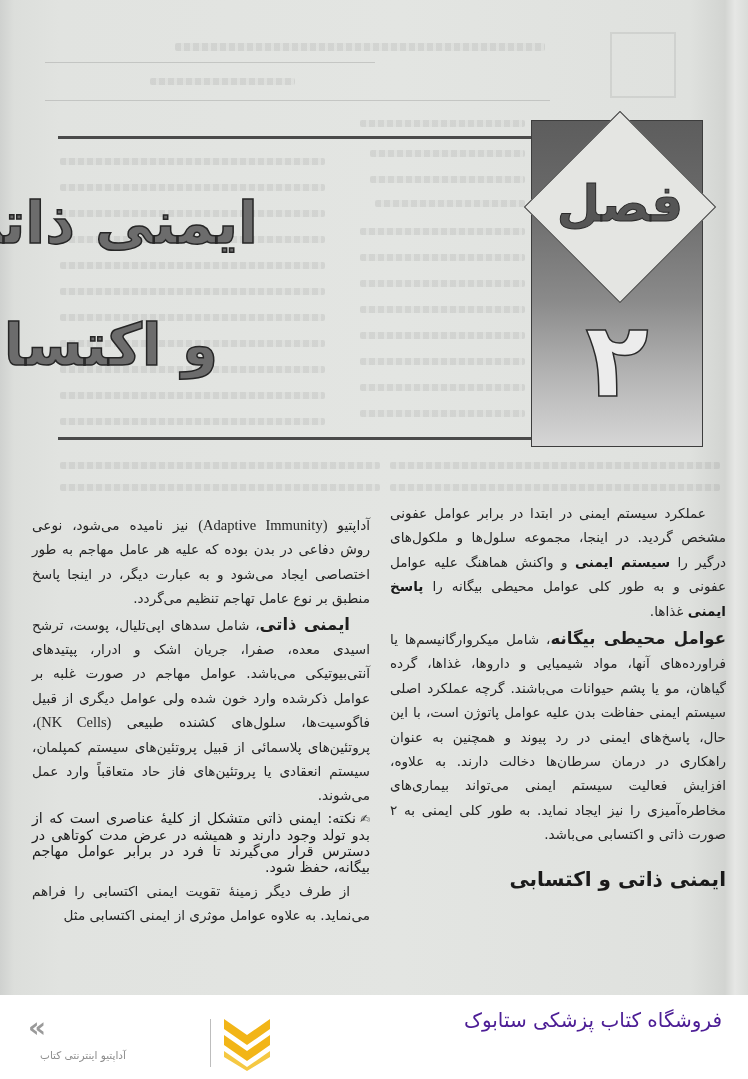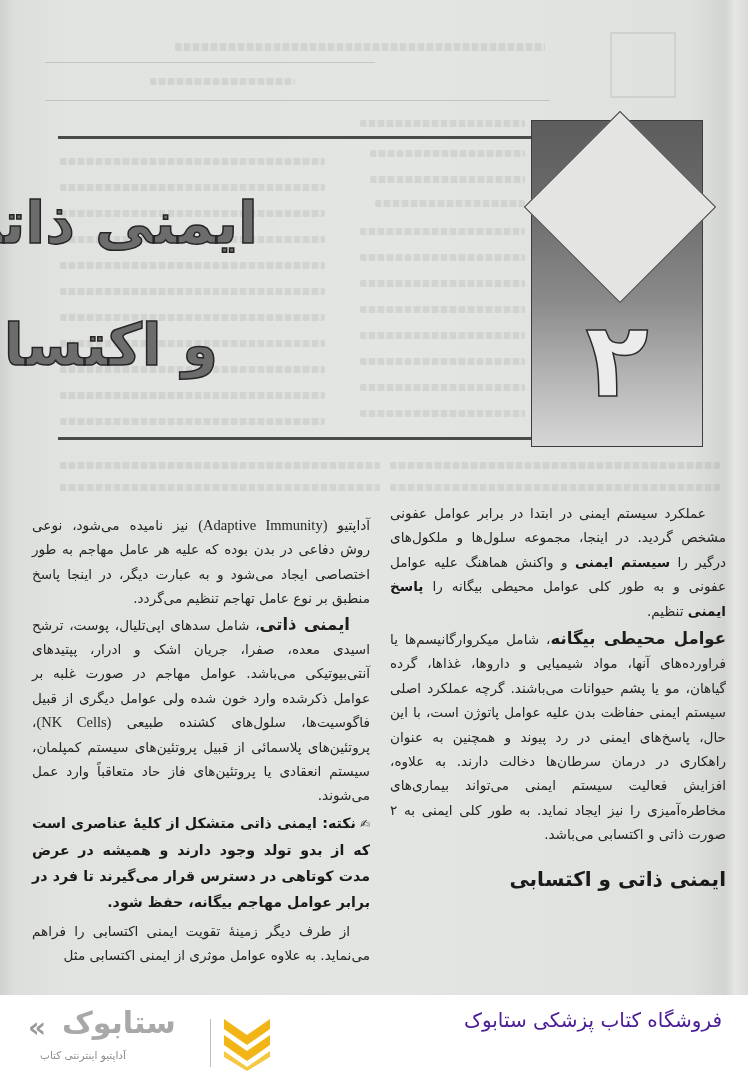--- a/index.html
+++ b/index.html
@@ -120,21 +120,21 @@
     .indent { text-indent: 20px; }
     .b { font-weight: bold; color: #1a1a1a; }
     .big-b { font-weight: bold; font-size: 16.5px; color: #1e1e1e; }
     .section-heading {
       font-weight: bold;
       font-size: 20px;
       line-height: 36px;
       color: #1a1a1a;
       margin-top: 14px !important;
     }
-    .note-para { font-weight: bold; color: #1a1a1a; font-size: 14.2px; line-height: 26px; }
+    .note-para { font-weight: normal; color: #1a1a1a; font-size: 14.2px; line-height: 16px; }
     .note-icon {
       display: inline-block;
       font-size: 12px;
       margin-left: 4px;
       color: #333;
     }
     .latin { direction: ltr; unicode-bidi: embed; font-family: "Liberation Serif", serif; font-size: 14.5px; }
 
     
     .footer {
@@ -241,44 +241,44 @@
   <div class="bleed-text" style="left:390px;top:462px;width:330px;"></div>
   <div class="bleed-text" style="left:390px;top:484px;width:330px;"></div>
   <div class="bleed-text" style="left:60px;top:484px;width:320px;"></div>
 
   <div class="rule" style="left:58px;top:136px;width:473px;"></div>
   <div class="rule" style="left:58px;top:437px;width:473px;"></div>
 
   <div class="chapter-box"></div>
   <div class="diamond">
     <div class="diamond-shape"></div>
+    <div class="chapter-label">فصل</div>
   </div>
   <div class="chapter-number">۲</div>
 
   <div class="chapter-title title-line1">ایمنی ذاتی</div>
   <div class="chapter-title title-line2">و اکتسابی</div>
 
   <div class="col col-right">
-    <p class="indent"><span>عملکرد سیستم ایمنی در ابتدا در برابر عوامل عفونی مشخص گردید. در اینجا، مجموعه سلول‌ها و ملکول‌های درگیر را </span><span class="b">سیستم ایمنی</span><span> و واکنش هماهنگ علیه عوامل عفونی و به طور کلی عوامل محیطی بیگانه را </span><span class="b">پاسخ ایمنی</span><span> تنظیم.</span></p>
+    <p class="indent"><span>عملکرد سیستم ایمنی در ابتدا در برابر عوامل عفونی مشخص گردید. در اینجا، مجموعه سلول‌ها و ملکول‌های درگیر را </span><span class="b">سیستم ایمنی</span><span> و واکنش هماهنگ علیه عوامل عفونی و به طور کلی عوامل محیطی بیگانه را </span><span class="b">پاسخ ایمنی</span><span> غذاها.</span></p>
     <p style="margin-top:4px;"><span class="big-b">عوامل محیطی بیگانه</span><span>، شامل میکروارگانیسم‌ها یا فراورده‌های آنها، مواد شیمیایی و داروها، غذاها، گرده گیاهان، مو یا پشم حیوانات می‌باشند. گرچه عملکرد اصلی سیستم ایمنی حفاظت بدن علیه عوامل پاتوژن است، با این حال، پاسخ‌های ایمنی در رد پیوند و همچنین به عنوان راهکاری در درمان سرطان‌ها دخالت دارند. به علاوه، افزایش فعالیت سیستم ایمنی می‌تواند بیماری‌های مخاطره‌آمیزی را نیز ایجاد نماید. به طور کلی ایمنی به ۲ صورت ذاتی و اکتسابی می‌باشد.</span></p>
     <p class="section-heading">ایمنی ذاتی و اکتسابی</p>
   </div>
 
   <div class="col col-left">
     <p><span>آداپتیو </span><span class="latin">(Adaptive Immunity)</span><span> نیز نامیده می‌شود، نوعی روش دفاعی در بدن بوده که علیه هر عامل مهاجم به طور اختصاصی ایجاد می‌شود و به عبارت دیگر، در اینجا پاسخ منطبق بر نوع عامل تهاجم تنظیم می‌گردد.</span></p>
     <p class="indent" style="margin-top:2px;"><span class="big-b">ایمنی ذاتی</span><span>، شامل سدهای اپی‌تلیال، پوست، ترشح اسیدی معده، صفرا، جریان اشک و ادرار، پپتیدهای آنتی‌بیوتیکی می‌باشد. عوامل مهاجم در صورت غلبه بر عوامل ذکرشده وارد خون شده ولی عوامل دیگری از قبیل فاگوسیت‌ها، سلول‌های کشنده طبیعی </span><span class="latin">(NK Cells)</span><span>، پروتئین‌های پلاسمائی از قبیل پروتئین‌های سیستم کمپلمان، سیستم انعقادی یا پروتئین‌های فاز حاد متعاقباً وارد عمل می‌شوند.</span></p>
     <p class="note-para" style="margin-top:2px;"><span class="note-icon">✍</span><span>نکته:</span><span> ایمنی ذاتی متشکل از کلیهٔ عناصری است که از بدو تولد وجود دارند و همیشه در عرض مدت کوتاهی در دسترس قرار می‌گیرند تا فرد در برابر عوامل مهاجم بیگانه، حفظ شود.</span></p>
     <p class="indent" style="margin-top:4px;">از طرف دیگر زمینهٔ تقویت ایمنی اکتسابی را فراهم می‌نماید. به علاوه عوامل موثری از ایمنی اکتسابی مثل</p>
   </div>
 </div>
 
 <div class="footer">
   <div class="logo">
     <span class="logo-arrows">«</span>
-    <span class="logo-word">ستابوک</span>
     <span class="logo-sub">آداپتیو اینترنتی کتاب</span>
     <div class="logo-divider"></div>
     <svg class="logo-chevron" viewBox="0 0 46 56">
       <polygon points="0,4 23,20 46,4 46,14 23,30 0,14" fill="#f2b517"></polygon>
       <polygon points="0,20 23,36 46,20 46,30 23,46 0,30" fill="#f2b517"></polygon>
       <polygon points="0,36 23,52 46,36 46,42 23,56 0,42" fill="#f5c842"></polygon>
     </svg>
   </div>
   <div class="footer-store">فروشگاه کتاب پزشکی ستابوک</div>
 </div>

